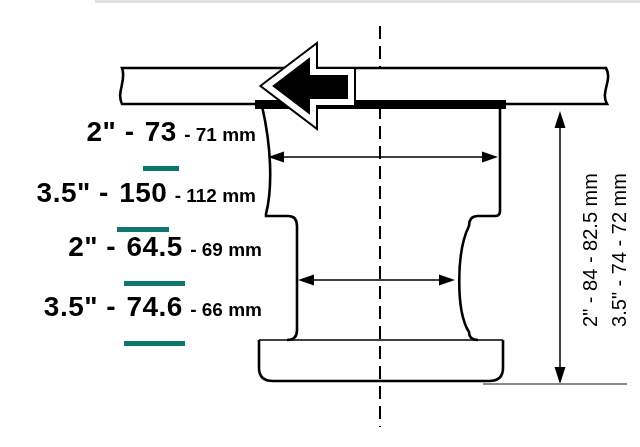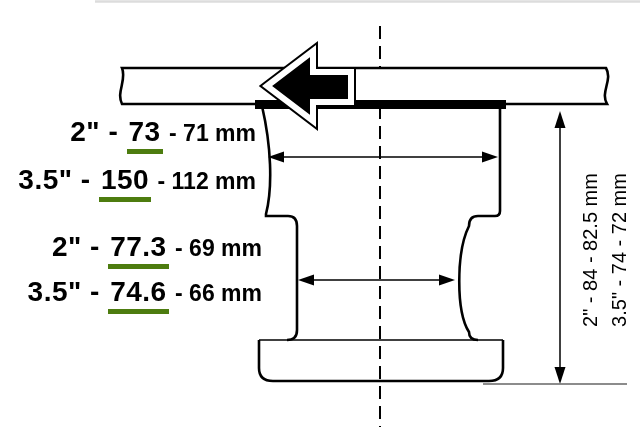--- a/index.html
+++ b/index.html
@@ -15,26 +15,26 @@
   .stage svg { position: absolute; left: 0; top: 0; }
 
   
   .dim-group { position: absolute; left: 0; }
   .dim-group.g1 { top: 110px; width: 256px; }
   .dim-group.g2 { top: 226px; width: 262px; }
   .dim-row { text-align: right; white-space: nowrap; }
   .g1 .dim-row { line-height: 44px; }
   .g2 .dim-row { line-height: 41px; }
   .big  { font-size: 28px; font-weight: 700; letter-spacing: 0.5px; }
-  .small{ font-size: 23px; font-weight: 700; }
+  .small{ font-size: 19px; font-weight: 700; }
   .u {
     display: inline-block;
     line-height: 1;
-    padding: 0 2px 3px 2px;
-    border-bottom: 5px solid #4d7c0f;
+    padding: 0 2px 20px 2px;
+    border-bottom: 5px solid #0f766e;
   }
 
   
   .height-label {
     position: absolute;
     left: 510px;
     top: 221px;
     width: 190px;
     height: 58px;
     transform: rotate(-90deg);
@@ -93,21 +93,21 @@
       <path d="M 267 86 L 313 51 L 313 72 L 351 72 L 351 102 L 313 102 L 313 121 Z" fill="#000" stroke="#fff" stroke-width="6" stroke-linejoin="miter"></path>
     </g>
   </svg>
 
   <div class="dim-group g1">
     <div class="dim-row"><span class="big">2" - </span><span class="big u">73</span><span class="small"> - 71 mm</span></div>
     <div class="dim-row"><span class="big">3.5" - </span><span class="big u">150</span><span class="small"> - 112 mm</span></div>
   </div>
 
   <div class="dim-group g2">
-    <div class="dim-row"><span class="big">2" - </span><span class="big u">77.3</span><span class="small"> - 69 mm</span></div>
+    <div class="dim-row"><span class="big">2" - </span><span class="big u">64.5</span><span class="small"> - 69 mm</span></div>
     <div class="dim-row"><span class="big">3.5" - </span><span class="big u">74.6</span><span class="small"> - 66 mm</span></div>
   </div>
 
   <div class="height-label">
     <div>2" - 84 - 82.5 mm</div>
     <div>3.5" - 74 - 72 mm</div>
   </div>
 
 </div>
 

